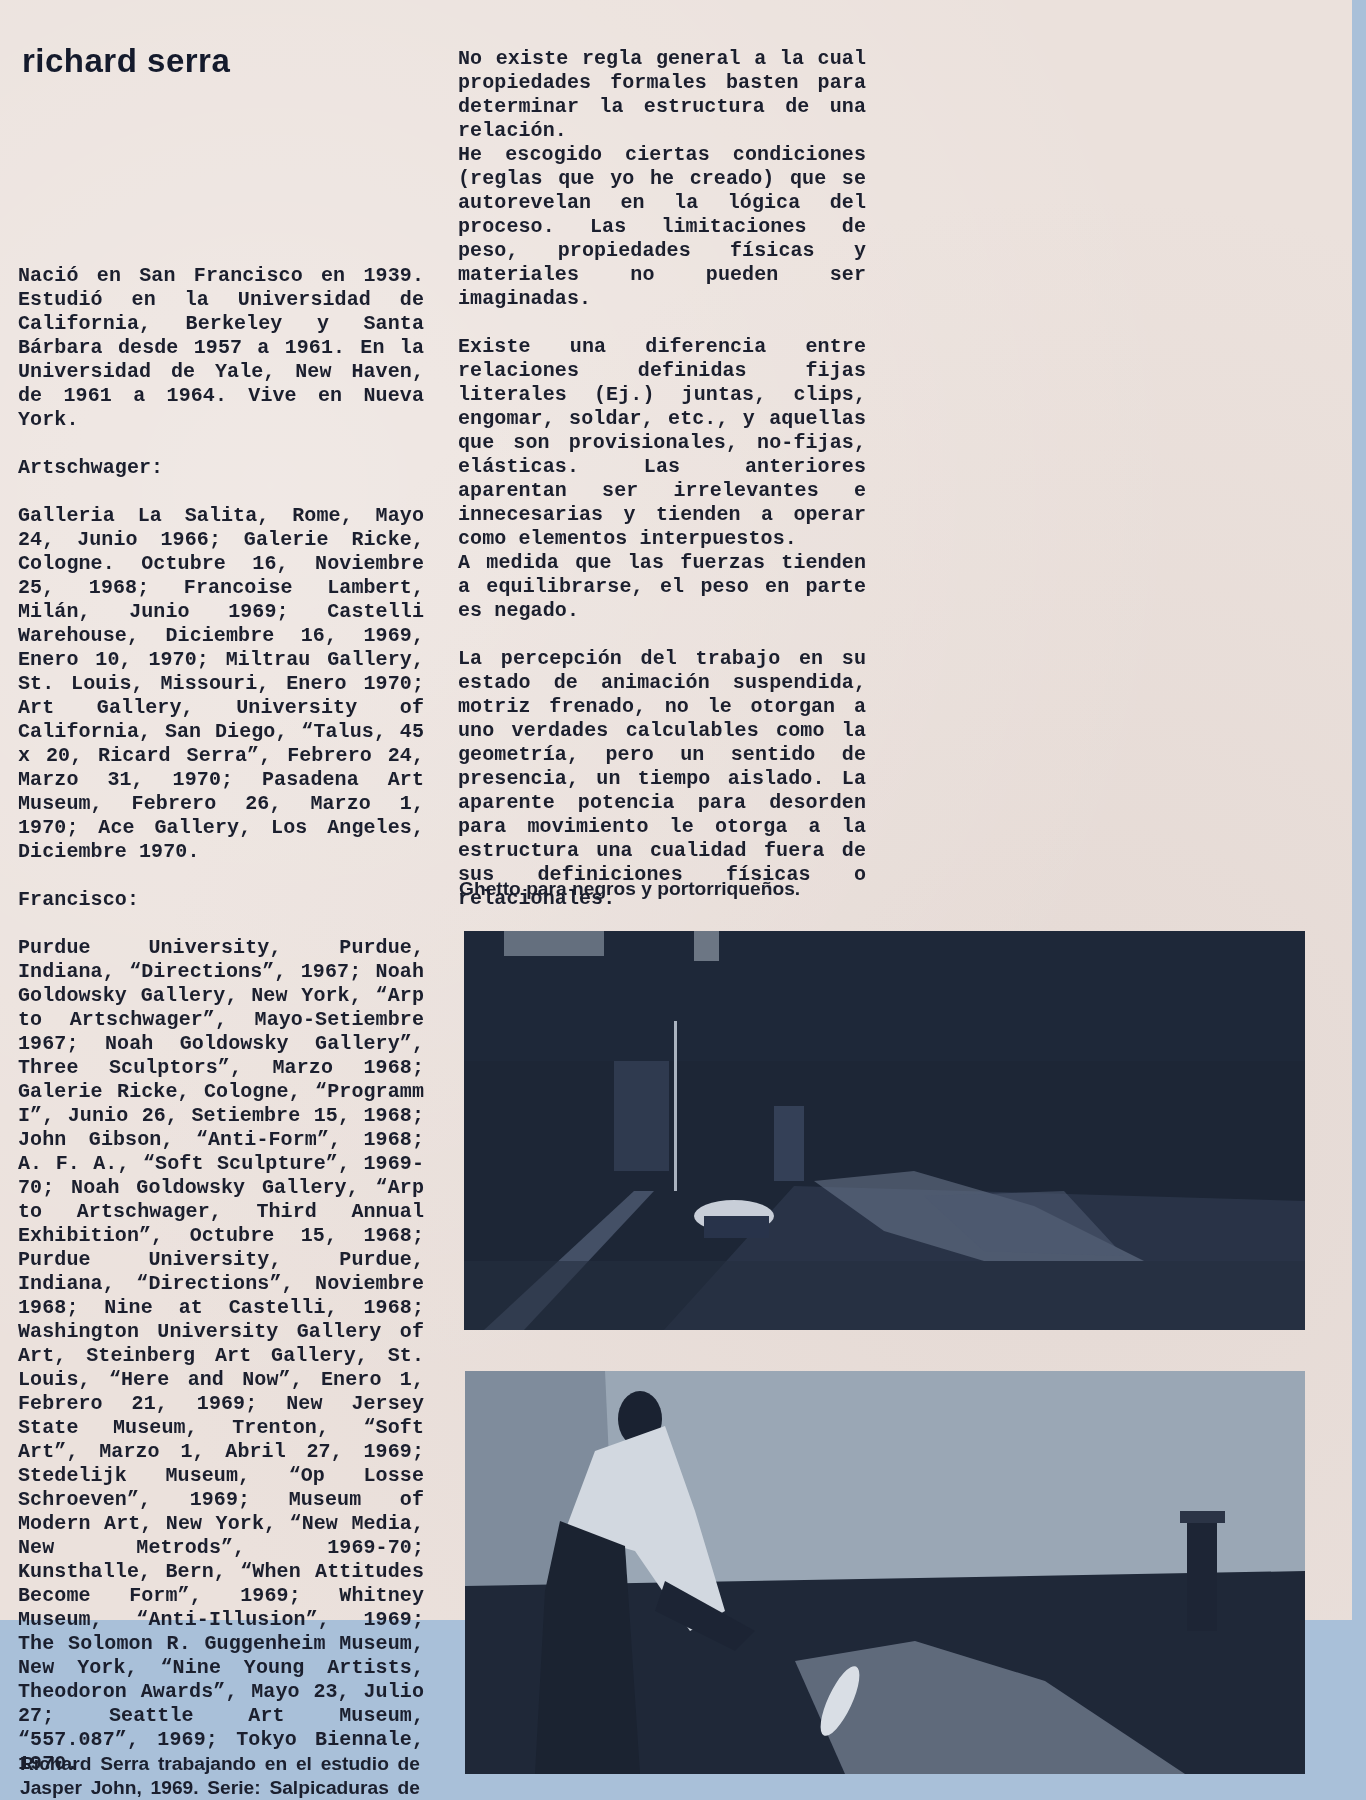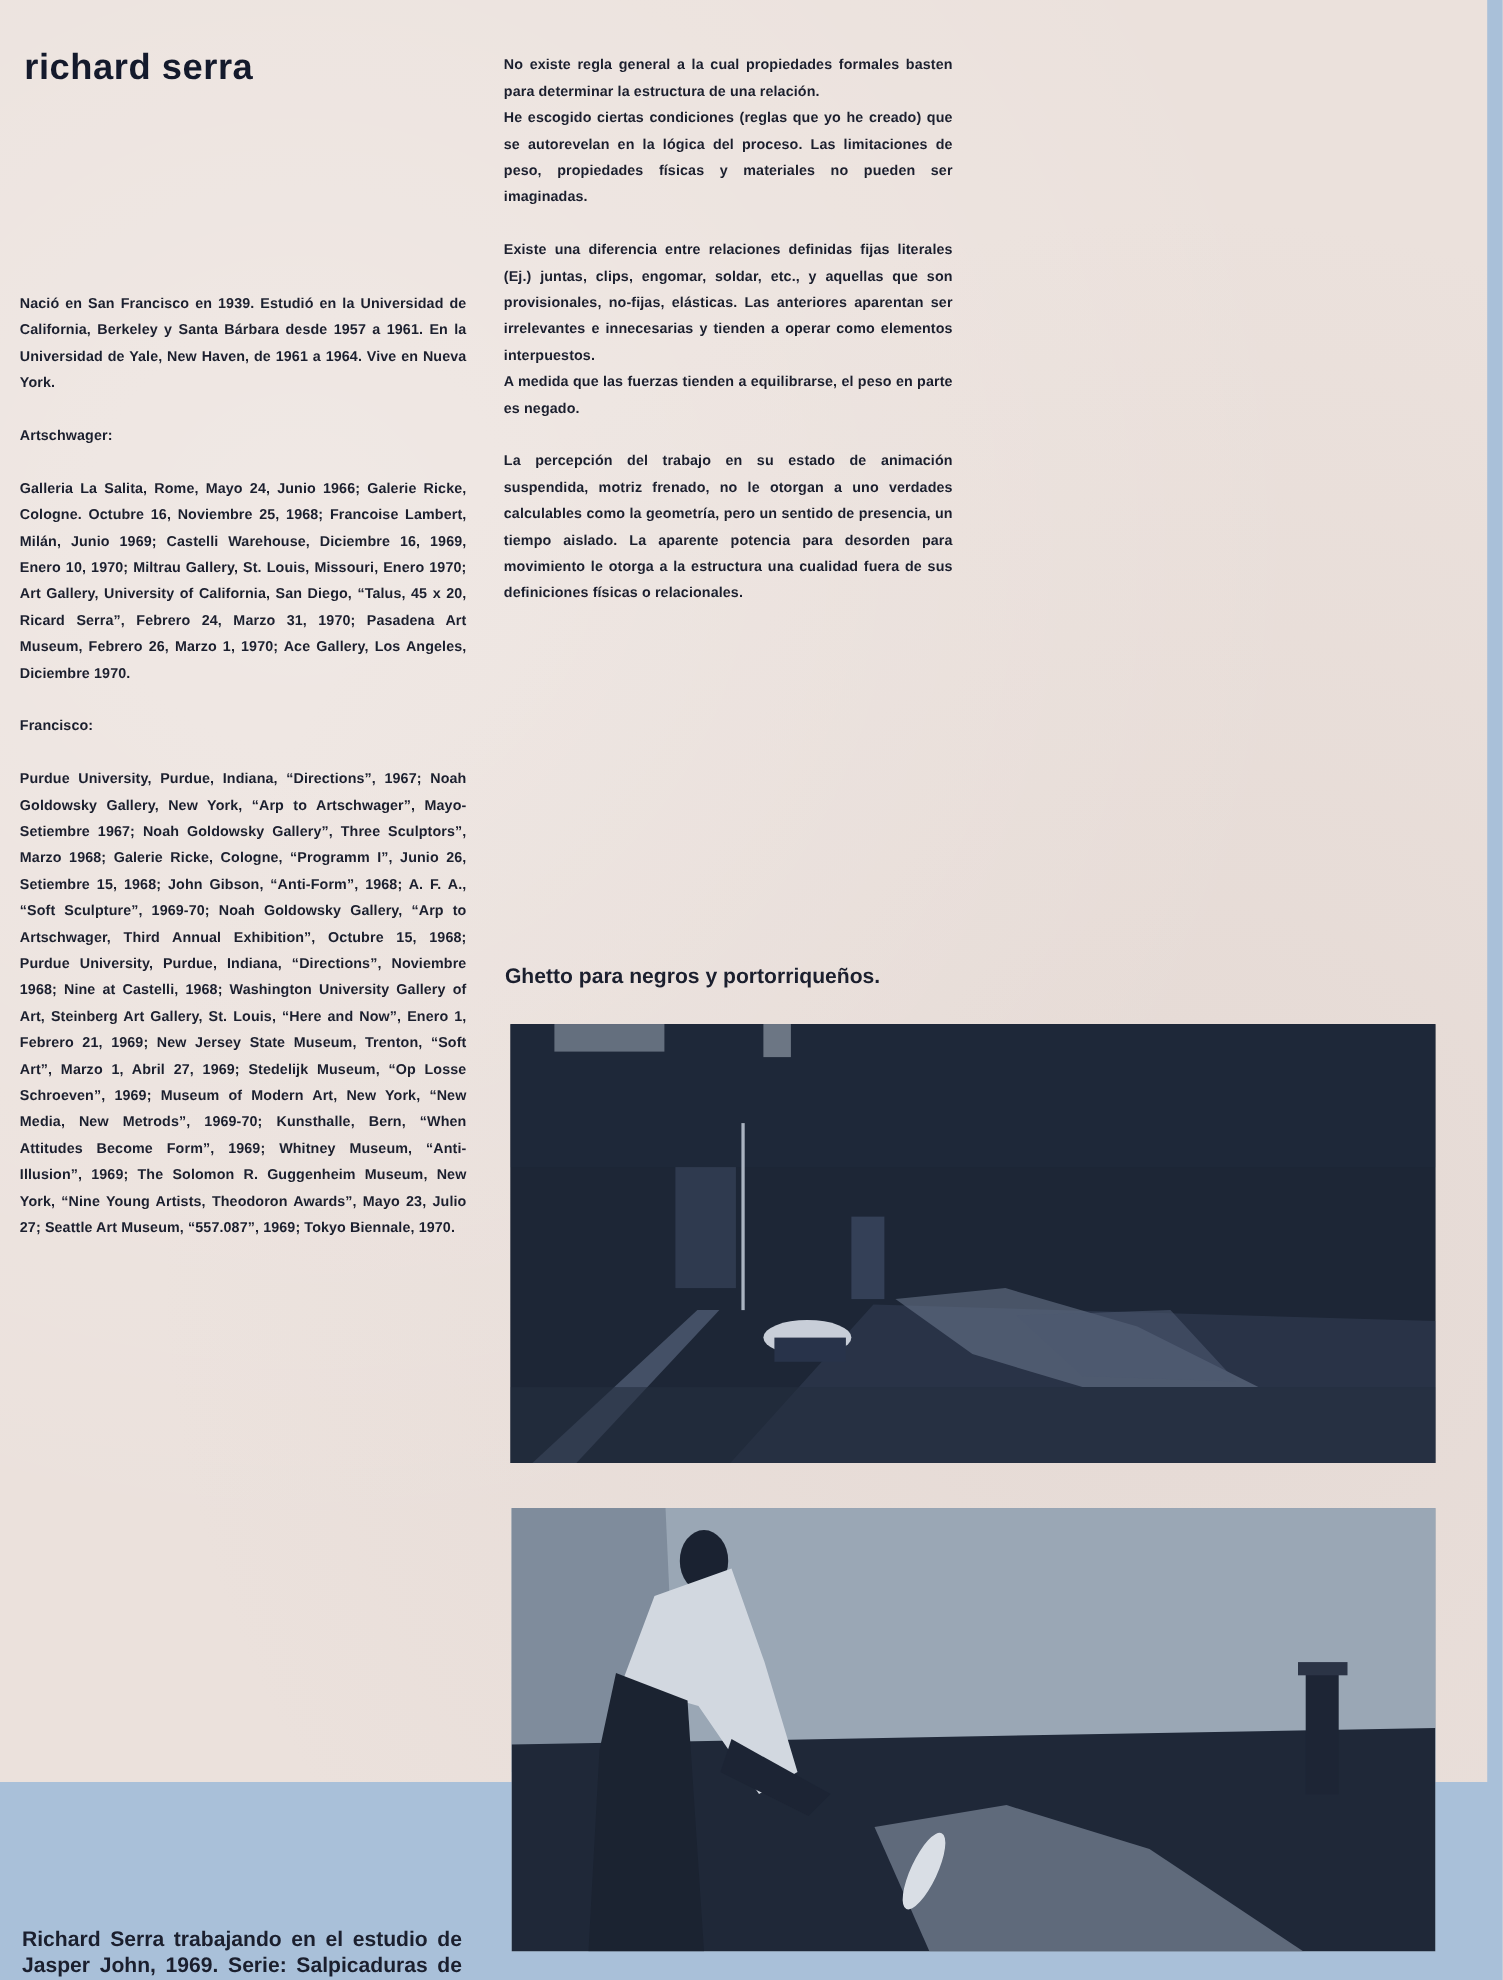--- a/index.html
+++ b/index.html
@@ -19,23 +19,23 @@
       color: #1b1d2a;
     }
     .title {
       position: absolute; left: 22px; top: 42px;
       font-family: "Liberation Sans", sans-serif;
       font-weight: bold; font-size: 33px; letter-spacing: 0.5px;
       color: #141a2c; margin: 0;
     }
     .col {
       position: absolute;
-      font-family: Liberation Sans, sans-serif;
+      font-family: Liberation Mono, monospace;
       font-weight: bold;
-      font-size: 13px;
+      font-size: 20px;
       line-height: 24px;
       color: #1b1f2e;
       letter-spacing: 0.1px;
     }
     .col p { margin: 0; text-align: justify; text-align-last: left; }
     .left-col { left: 18px; top: 264px; width: 406px; }
     .right-col { left: 458px; top: 47px; width: 408px; }
     .gap { height: 24px; }
     .caption-right {
       position: absolute; left: 459px; top: 877px;

